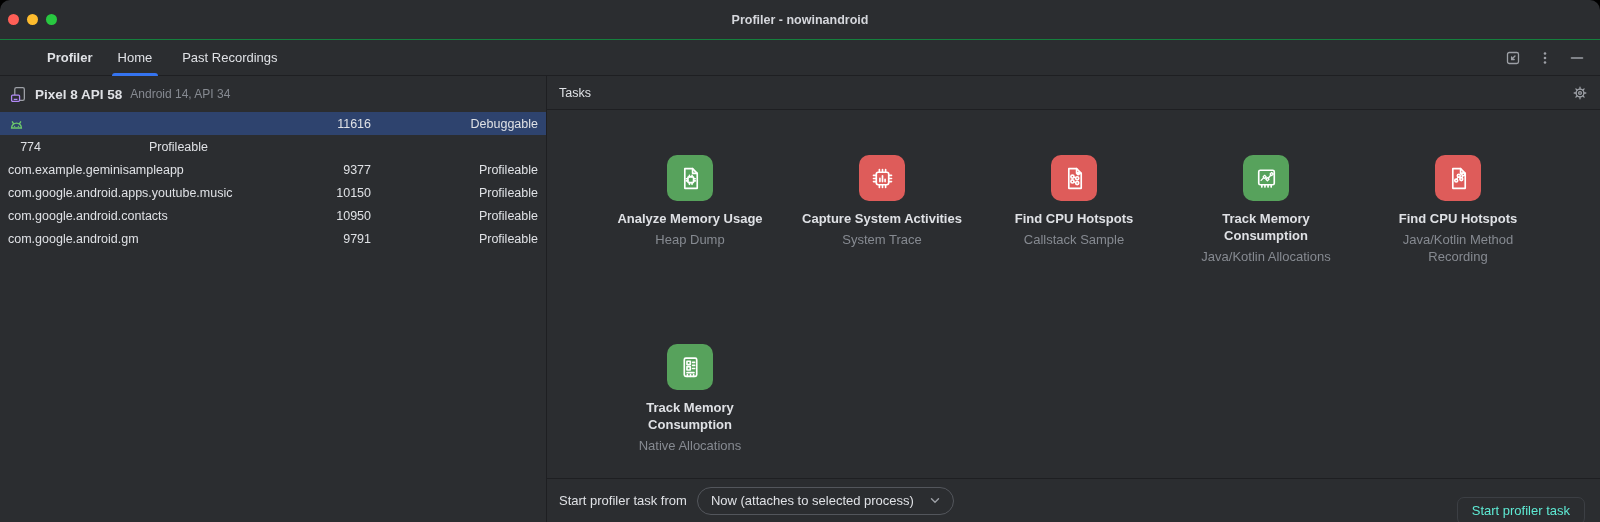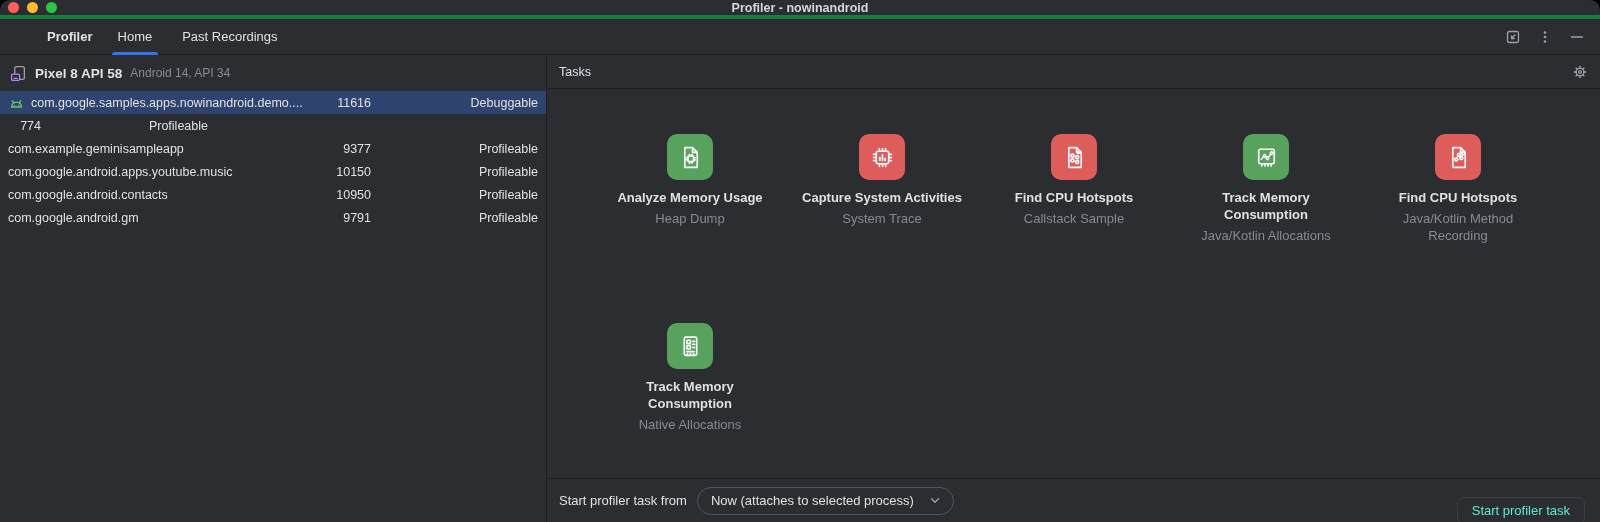--- a/index.html
+++ b/index.html
@@ -7,21 +7,21 @@
   .window {
     width:1600px; height:522px; margin:0 auto;
     background:#2b2d30; color:#dfe1e5;
     font-family:"Liberation Sans", sans-serif; font-size:13px;
     border-radius:10px 10px 0 0; overflow:hidden;
     display:flex; flex-direction:column;
     --accent:#3574f0; --selection:#2e436e;
     --t-red:#ff5f57; --t-yellow:#febc2e; --t-green:#28c840;
   }
   
-  .titlebar { height:19px; flex:none; position:relative; display:flex; align-items:center; justify-content:center; border-bottom:4px solid #15803d; }
+  .titlebar { height:40px; flex:none; position:relative; display:flex; align-items:center; justify-content:center; border-bottom:1px solid #15803d; }
   .traffic { position:absolute; left:8px; top:0; bottom:0; display:flex; align-items:center; gap:8px; }
   .light { width:11px; height:11px; border-radius:50%; }
   .light.red { background:var(--t-red); } .light.yellow { background:var(--t-yellow); } .light.green { background:var(--t-green); }
   .win-title { font-weight:bold; font-size:12.5px; color:#d5d7dc; }
   
   .tabbar { height:36px; flex:none; display:flex; align-items:stretch; border-bottom:1px solid #1e1f22; padding-left:12px; }
   .app-label { display:flex; align-items:center; font-weight:bold; margin-right:10px;margin-left:35px; }
   .tab { display:flex; align-items:center; padding:0 15px; position:relative; cursor:default; }
   .tab.active::after { content:""; position:absolute; left:9px; right:9px; bottom:-1px; height:3px; border-radius:3px 3px 0 0; background:var(--accent); }
   .tabbar-right { margin-left:auto; display:flex; align-items:center; gap:12px; padding-right:13px; }
@@ -121,21 +121,20 @@
           <div class="table-row selected">
             <div class="row-name">
               <span class="row-icon">
                 <svg width="17" height="15" viewBox="0 0 16 14" fill="none" stroke="#6cc76c" stroke-width="1.3" stroke-linecap="round">
                   <path d="M3.4 11.2a4.6 4.6 0 019.2 0z"></path>
                   <path d="M5.2 7.2L4.1 5.4M10.8 7.2l1.1-1.8"></path>
                   <circle cx="6.2" cy="9.7" r="0.7" fill="#6cc76c" stroke="none"></circle>
                   <circle cx="9.8" cy="9.7" r="0.7" fill="#6cc76c" stroke="none"></circle>
                 </svg>
               </span>
-              <span>com.google.samples.apps.nowinandroid.demo....</span>
             </div>
             <div class="row-pid">11616</div>
             <div class="row-manifest">Debuggable</div>
           </div>
           <div class="table-row">
             <div class="row-pid">774</div>
             <div class="row-manifest">Profileable</div>
           </div>
           <div class="table-row">
             <div class="row-name">

